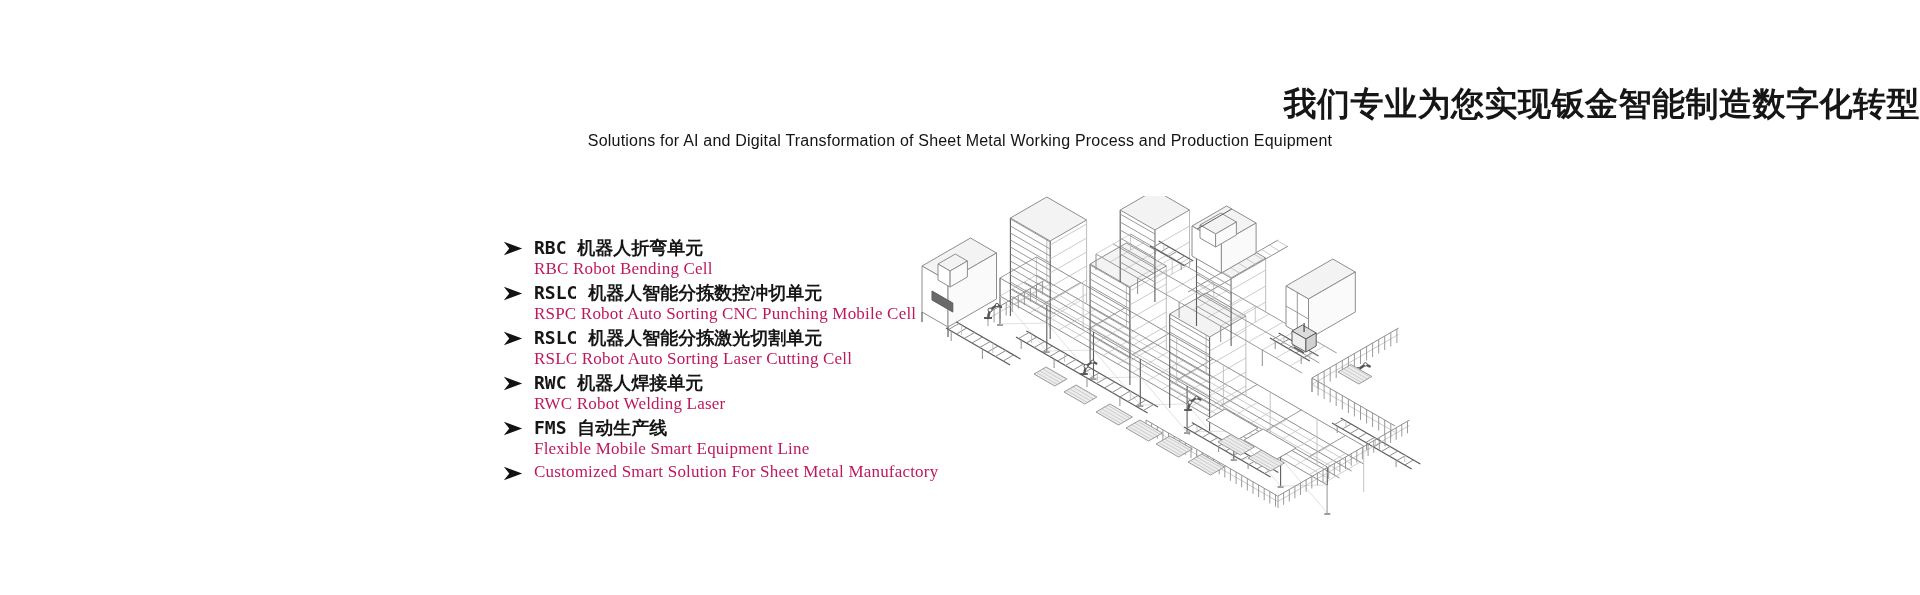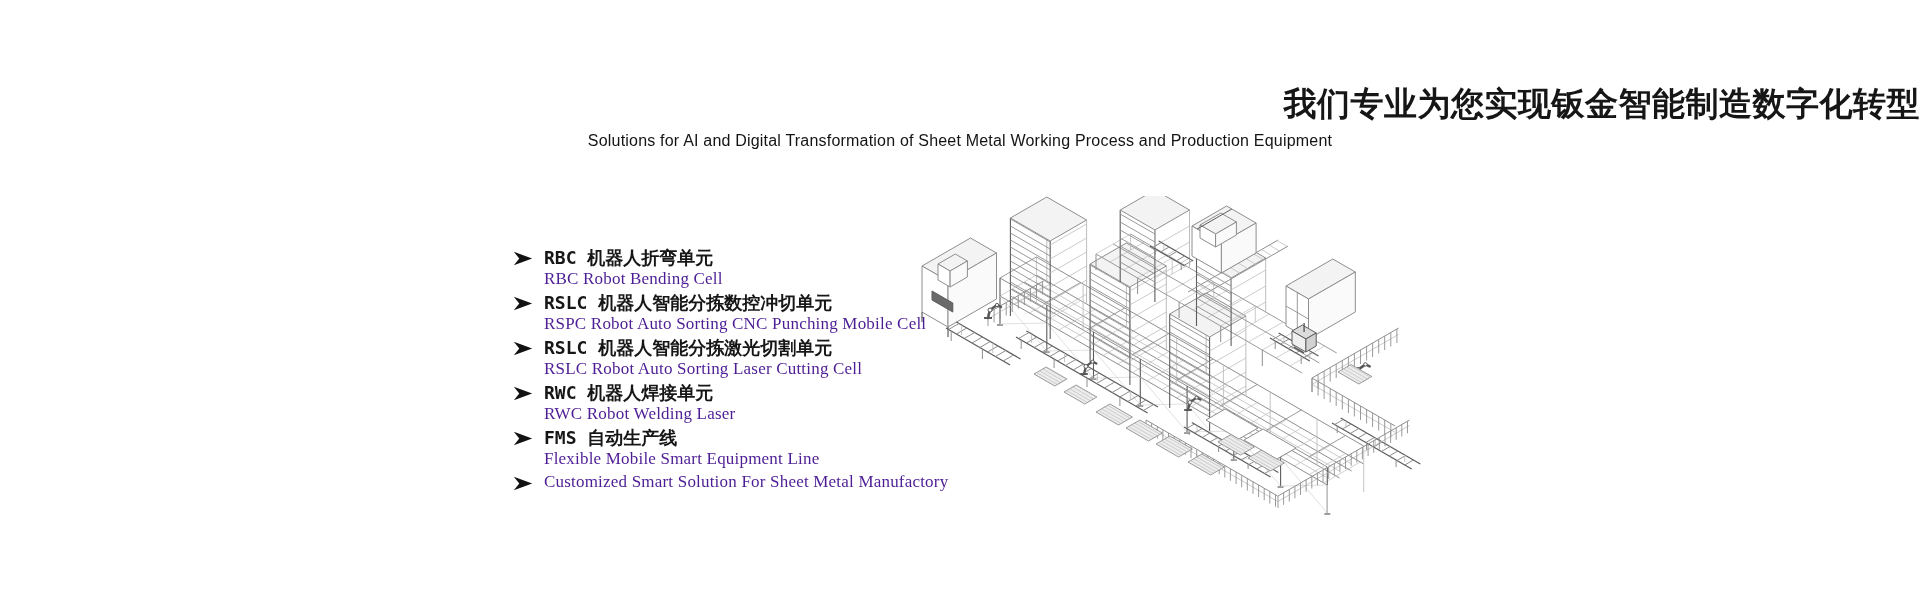--- a/index.html
+++ b/index.html
@@ -3,29 +3,29 @@
 <meta charset="utf-8">
 <style>
   html,body{margin:0;padding:0;background:#ffffff;}
   .page{position:relative;width:1920px;height:595px;background:#ffffff;overflow:hidden;
         font-family:"Liberation Sans","DejaVu Sans",sans-serif;}
   .hero-title{position:absolute;top:84px;left:0;width:100%;margin:0;text-align:right;
         font-size:33px;line-height:40px;font-weight:700;color:#161616;letter-spacing:0.5px;
         font-family:"Liberation Sans","DejaVu Sans",sans-serif;}
   .hero-subtitle{position:absolute;top:132px;left:0;width:100%;text-align:center;
         font-size:16px;line-height:18px;color:#141414;letter-spacing:0.2px;}
-  .service-list{position:absolute;left:497px;top:231px;margin:16px;padding:0;list-style:none;width:430px;}
+  .service-list{position:absolute;left:497px;top:231px;margin:6px;padding:0;list-style:none;width:430px;}
   .service-item{display:flex;align-items:flex-start;margin-bottom:3px;height:42px;}
   .bullet{flex:0 0 20px;width:20px;height:15px;margin-top:4px;margin-right:11px;}
   .bullet svg{display:block;width:20px;height:15px;}
   .texts{display:block;}
   .svc-zh{display:block;font-family:"DejaVu Sans Mono","Liberation Mono","Liberation Sans",sans-serif;
         font-weight:700;font-size:18px;line-height:22px;color:#161616;white-space:nowrap;}
   .svc-en{display:block;font-family:"Liberation Serif","DejaVu Serif",serif;
-        font-size:17px;line-height:20px;color:#4c1d95;letter-spacing:0.2px;white-space:nowrap;text-align:center;}
+        font-size:17px;line-height:20px;color:#be185d;letter-spacing:0.2px;white-space:nowrap;text-align:center;}
   .illu{position:absolute;left:888px;top:196px;width:560px;height:350px;overflow:hidden;}
   .illu svg{display:block;width:560px;height:350px;}
 </style>
 </head>
 <body>
 
 <div class="page">
 
   <h1 class="hero-title">我们专业为您实现钣金智能制造数字化转型</h1>
   <div class="hero-subtitle">Solutions for AI and Digital Transformation of Sheet Metal Working Process and Production Equipment</div>

